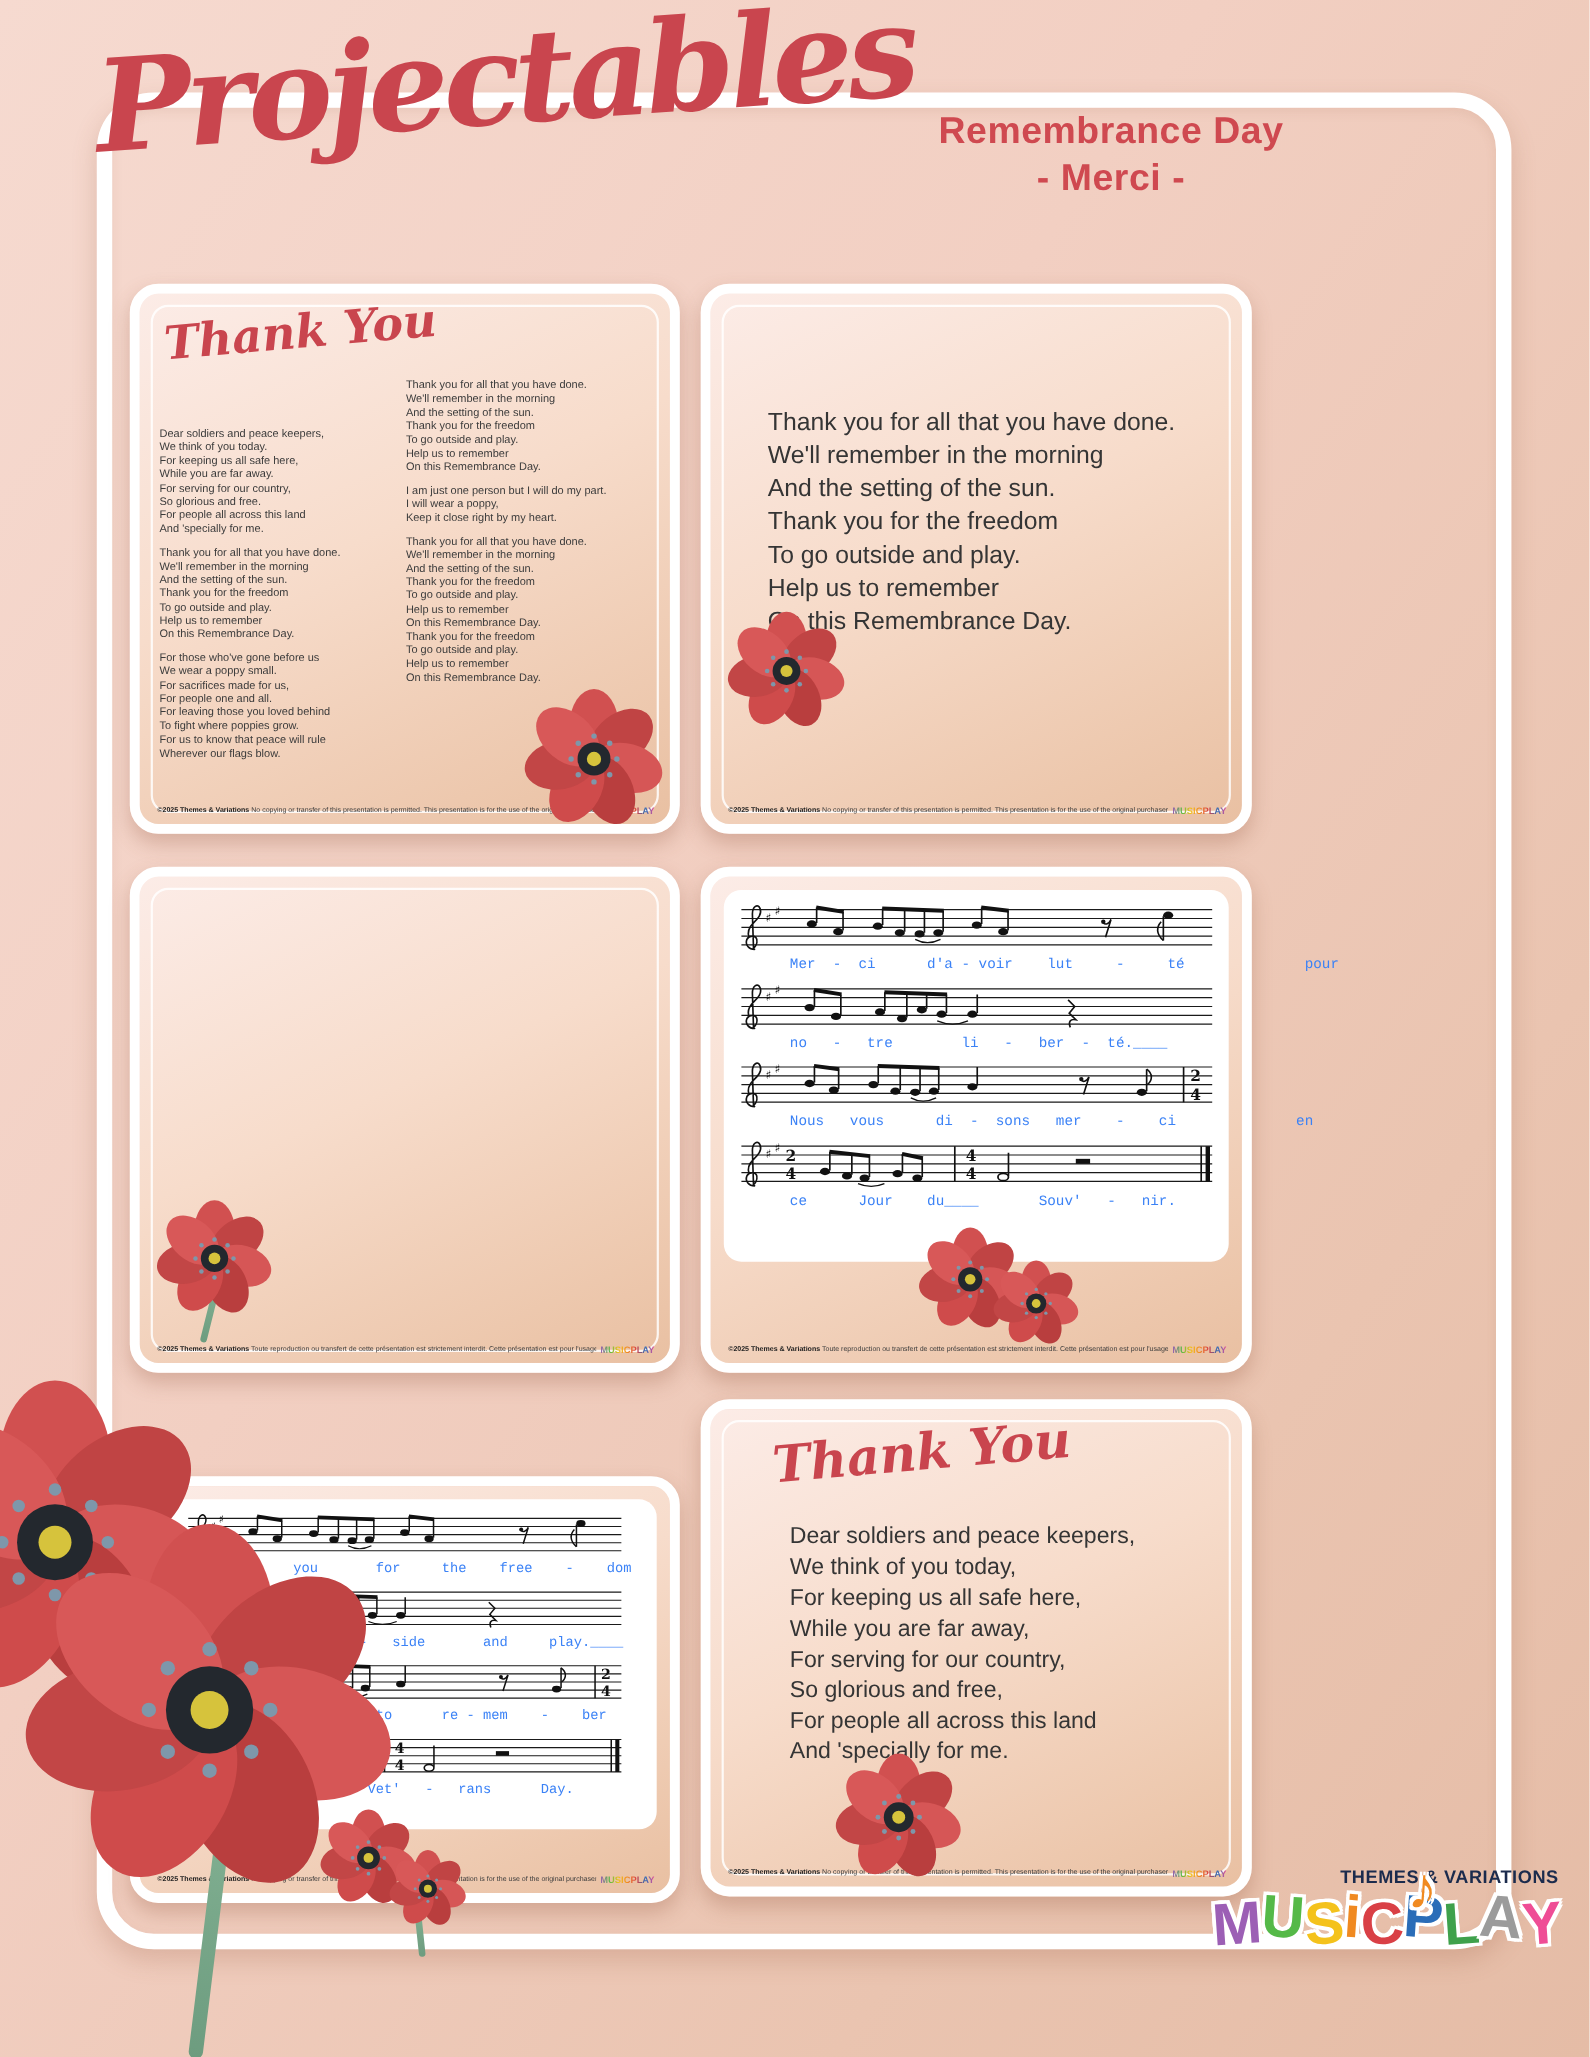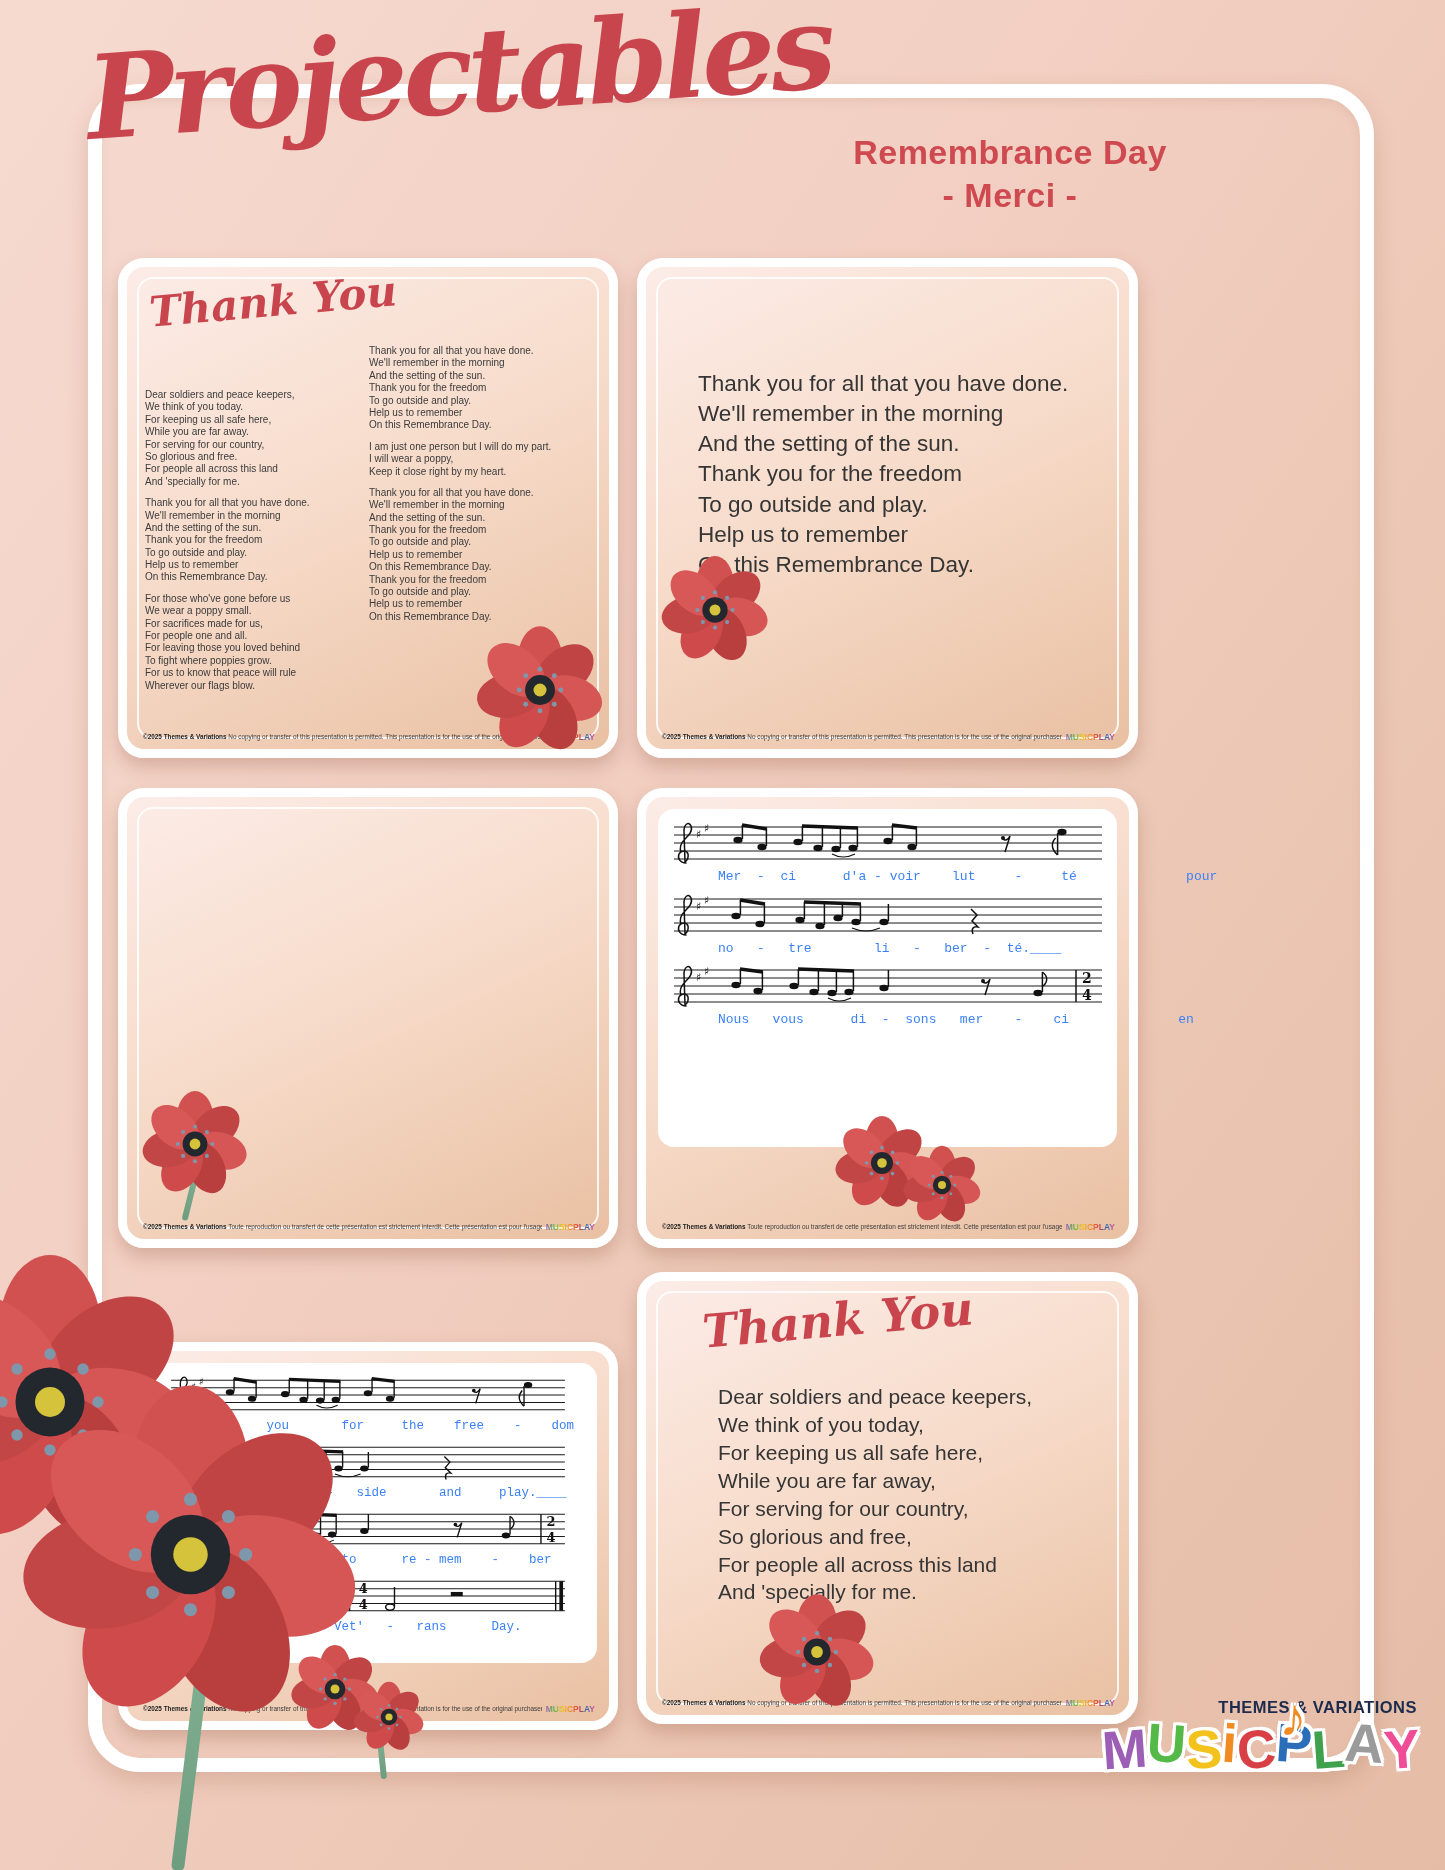--- a/index.html
+++ b/index.html
@@ -6,21 +6,21 @@
   body{width:1445px;height:1870px;position:relative;overflow:hidden;
        font-family:"Liberation Sans",sans-serif;
        background:linear-gradient(125deg,#f6dad0 0%,#f2cfc2 40%,#eac4b0 75%,#e5bca6 100%);}
   .frame{position:absolute;left:88px;top:84px;width:1258px;height:1660px;
          border:14px solid #fff;border-radius:52px;
          box-shadow:0 10px 22px rgba(150,85,60,.22), inset 0 4px 10px rgba(150,85,60,.10);}
   .script{font-family:"DejaVu Serif",serif;font-style:italic;font-weight:700;color:#c9454e;}
   .projectables{position:absolute;left:86px;top:14px;font-size:116px;letter-spacing:-5px;
                 transform:rotate(-4deg);z-index:6;line-height:1;white-space:nowrap;}
   .heading{position:absolute;left:830px;top:98px;width:360px;text-align:center;z-index:6;
-           color:#cf4950;font-weight:800;font-size:34px;line-height:1.25;letter-spacing:.5px;margin-top:33px;}
+           color:#cf4950;font-weight:800;font-size:34px;line-height:1.25;letter-spacing:.5px;}
 
   .card{position:absolute;border:9px solid #fff;border-radius:26px;z-index:2;
         background:linear-gradient(155deg,#fcece7 0%,#f7dccb 45%,#e9c0a2 100%);
         box-shadow:0 9px 18px rgba(140,80,55,.28);}
   .inner-line{position:absolute;inset:10px;border:2px solid rgba(255,255,255,.85);
               border-radius:16px;pointer-events:none;}
   .c1{left:118px;top:258px;width:482px;height:482px;}
   .c2{left:637px;top:258px;width:483px;height:482px;}
   .c3{left:118px;top:788px;width:482px;height:442px;}
   .c4{left:637px;top:788px;width:483px;height:442px;}
@@ -363,20 +363,26 @@
           <use href="#stf2"></use>
         </svg>
       <div class="lyrics">no   -   tre        li   -   ber  -  té.____</div>
     </div>
     <div class="staffrow">
       <svg class="staff" viewBox="0 0 432 50">
           <use href="#stf3"></use>
         </svg>
       <div class="lyrics">Nous   vous      di  -  sons   mer    -    ci              en</div>
     </div>
+    <div class="staffrow">
+      <svg class="staff" viewBox="0 0 432 50">
+          <use href="#stf4"></use>
+        </svg>
+      <div class="lyrics">ce      Jour    du____       Souv'   -   nir.</div>
+    </div>
   </div>
   <svg class="poppy pp1" viewBox="0 0 100 100">
       <use href="#poppy"></use>
     </svg>
   <svg class="poppy pp2" viewBox="0 0 100 100">
       <use href="#poppy"></use>
     </svg>
   <div class="card-footer">
     <div class="foot-text"><b>©2025 Themes &amp; Variations</b> <span>Toute reproduction ou transfert de cette présentation est strictement interdit. Cette présentation est pour l'usage exclusif de son acheteur original.</span></div>
     <span class="mini-logo">MUSICPLAY</span>

